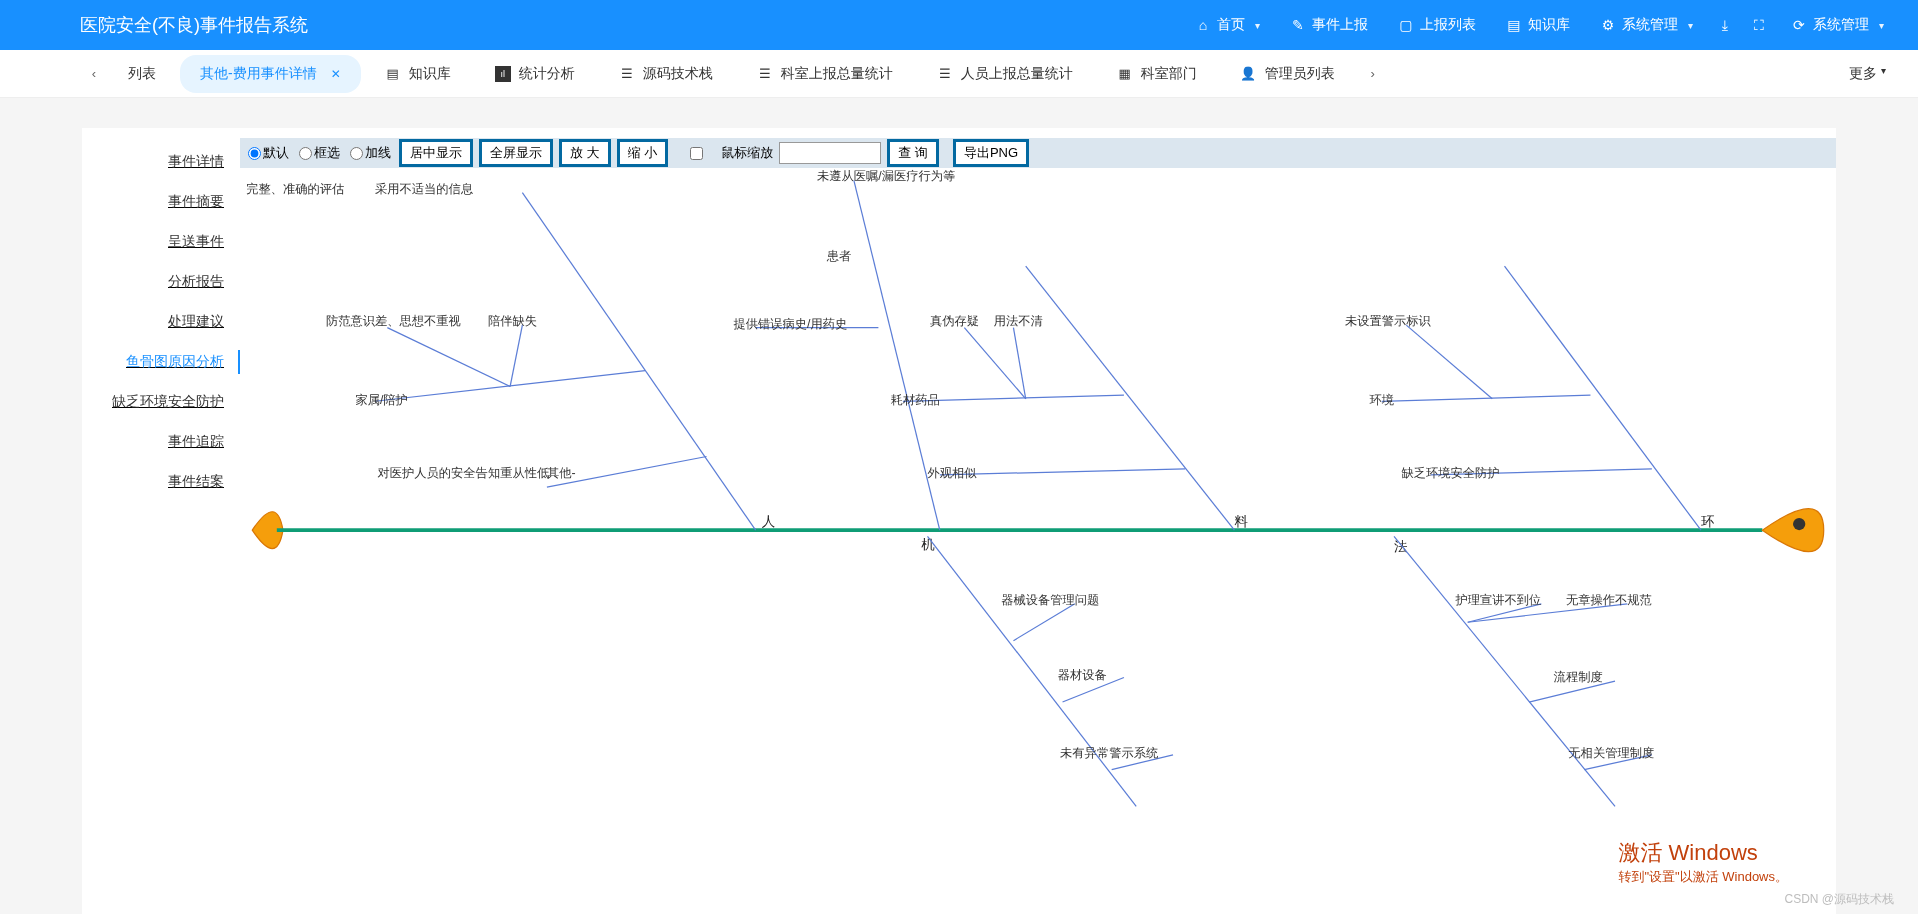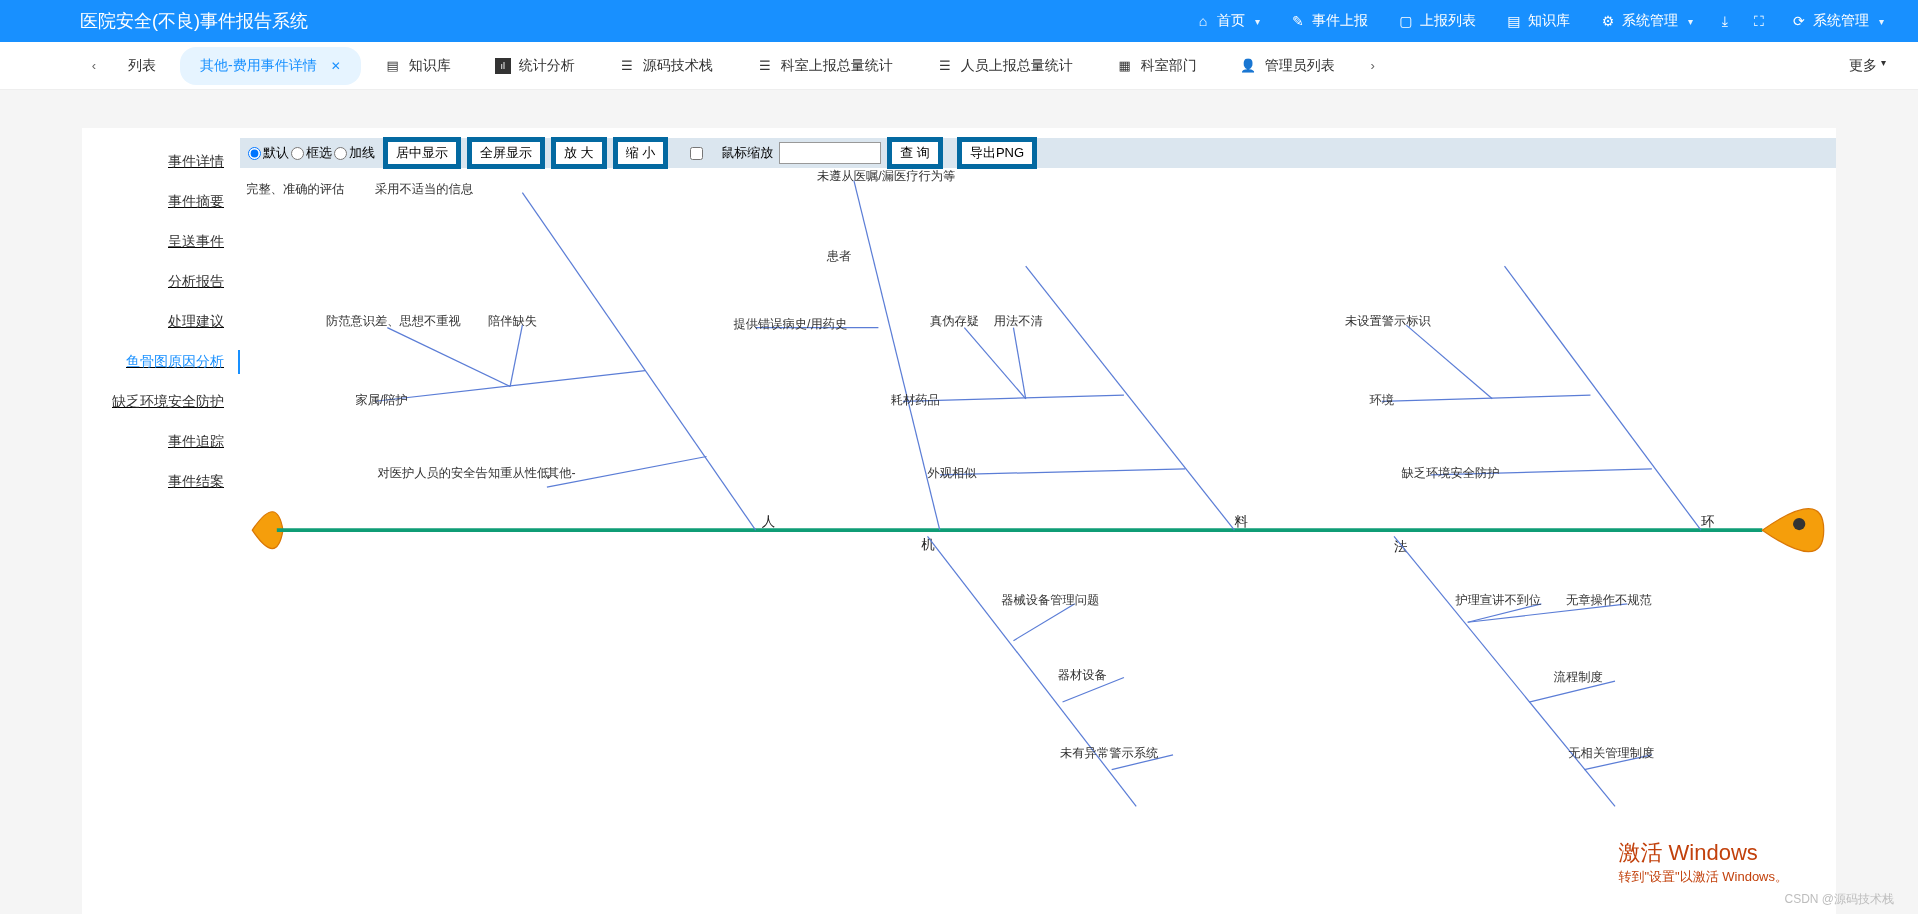--- a/index.html
+++ b/index.html
@@ -1,19 +1,19 @@
 <!DOCTYPE html>
 <html><head>
   <meta charset="utf-8">
   <style>
     * { margin: 0; padding: 0; box-sizing: border-box; }
     body { font-family: "Microsoft YaHei", Arial, sans-serif; font-size: 13px; background: #f5f5f5; overflow: hidden; }
 
     .topbar {
-      height: 42px; background: #1890ff; color: #fff; display: flex; align-items: center;
+      height: 50px; background: #1890ff; color: #fff; display: flex; align-items: center;
       padding: 0 20px 0 80px;
     }
     .topbar .title { font-size: 18px; font-weight: 400; }
     .topbar .nav { margin-left: auto; display: flex; align-items: center; gap: 2px; }
     .topbar .nav-item { display: flex; align-items: center; gap: 6px; padding: 6px 14px; cursor: pointer; font-size: 14px; }
     .topbar .caret { font-size: 10px; margin-left: 4px; opacity: .9; }
     .topbar .ico { width: 16px; height: 16px; display: inline-flex; align-items: center; justify-content: center; }
 
     .tabstrip {
       height: 48px; background: #fff; display: flex; align-items: center; padding: 0 8px 0 84px;
@@ -42,24 +42,24 @@
     .sidenav .item.active::after {
       content: ""; position: absolute; right: 0; top: 8px; bottom: 8px; width: 2px; background: #1890ff;
     }
 
     .canvas-wrap { flex: 1; position: relative; }
     .toolbar {
       position: absolute; top: 10px; left: 0; right: 0;
       background: #dbe6ef; height: 30px; display: flex; align-items: center;
       padding: 0 6px; gap: 6px; font-size: 13px;
     }
-    .toolbar .radio-grp { display: flex; align-items: center; gap: 2px; margin: 16px 2px; }
+    .toolbar .radio-grp { display: flex; align-items: center; gap: 10px; margin: 16px 2px; }
     .toolbar .radio-grp label { display: flex; align-items: center; gap: 2px; }
     .toolbar .btn {
-      background: #fff; border: 5px solid #0369a1; padding: 2px 8px; font-size: 13px; cursor: pointer;
+      background: #fff; border: 3px solid #0369a1; padding: 2px 8px; font-size: 13px; cursor: pointer;
     }
     .toolbar .chk { display: flex; align-items: center; gap: 18px; margin-left: 16px; }
     .toolbar input[type="text"] { width: 102px; height: 22px; border: 1px solid #999; padding: 0 4px; }
 
     .fish-area {
       position: absolute; top: 40px; left: 0; right: 0; bottom: 0; overflow: hidden;
     }
     .fish-area svg { width: 100%; height: 100%; }
     .fl { font-size: 11px; fill: #222; }
     .fls { font-size: 10px; fill: #333; }

